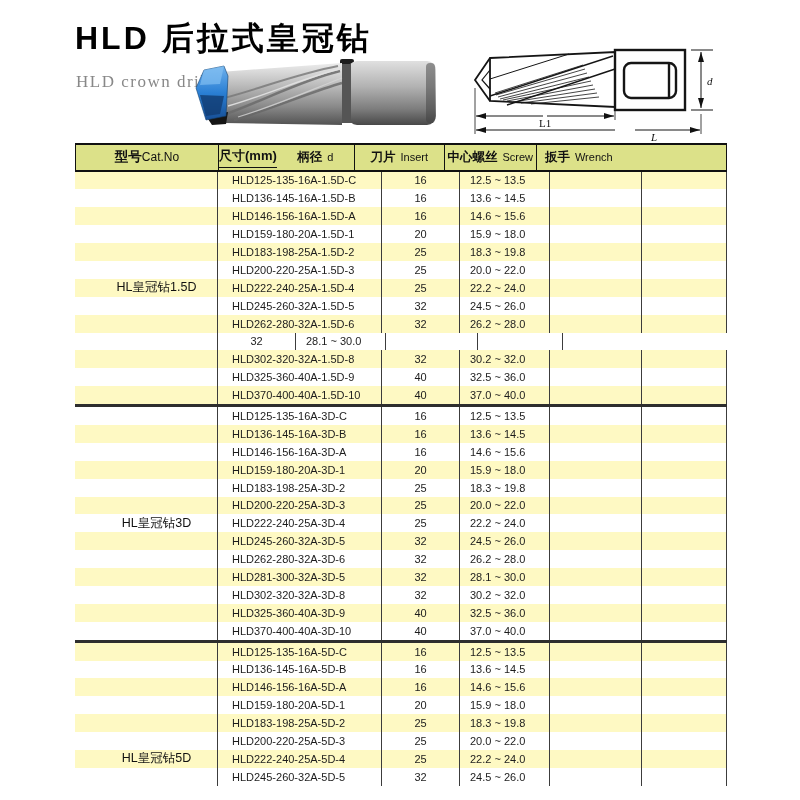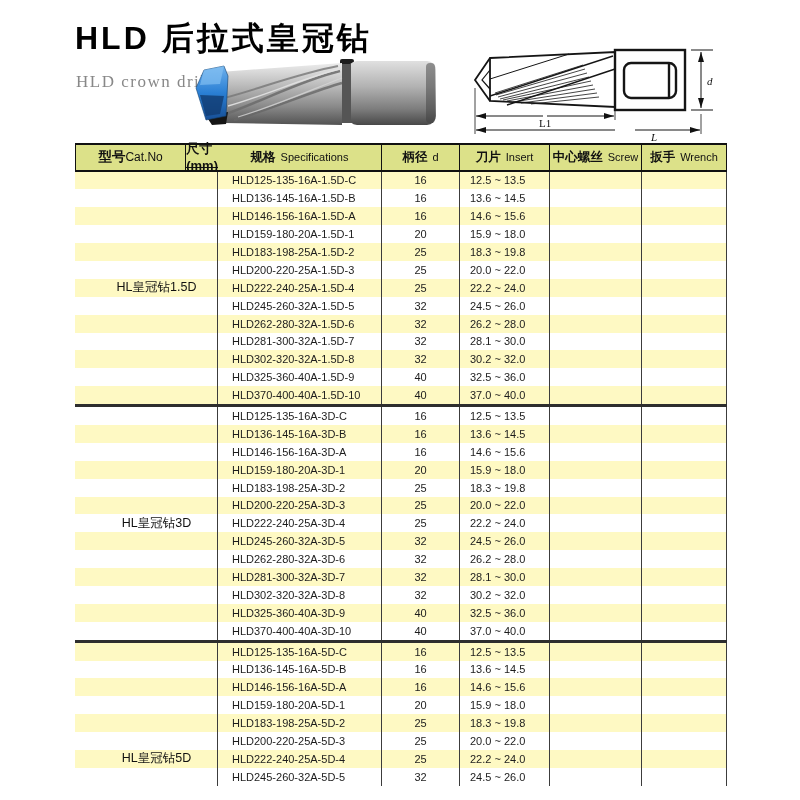--- a/index.html
+++ b/index.html
@@ -151,24 +151,20 @@
 
   <div class="spec-table">
     <div class="thead">
       <div class="cat-head">
         <div class="cn">型号</div>
         <div class="en">Cat.No</div>
       </div>
       <div class="head-right">
         <div class="size-head">尺寸(mm)</div>
         <div class="sub-heads">
-          <div class="sub s1">
-            <span class="cn">规格</span>
-            <span class="en">Specifications</span>
-          </div>
           <div class="sub s2">
             <span class="cn">柄径</span>
             <span class="en">d</span>
           </div>
           <div class="sub s3">
             <span class="cn">刀片</span>
             <span class="en">Insert</span>
           </div>
           <div class="sub s4">
             <span class="cn">中心螺丝</span>
@@ -251,21 +247,20 @@
           <div class="trow stripe">
             <div class="td c0"></div>
             <div class="td c1">HLD262-280-32A-1.5D-6</div>
             <div class="td c2">32</div>
             <div class="td c3">26.2 ~ 28.0</div>
             <div class="td c4"></div>
             <div class="td c5"></div>
           </div>
           <div class="trow">
             <div class="td c0"></div>
-            <div class="td c1">HLD281-300-32A-1.5D-7</div>
             <div class="td c2">32</div>
             <div class="td c3">28.1 ~ 30.0</div>
             <div class="td c4"></div>
             <div class="td c5"></div>
           </div>
           <div class="trow stripe">
             <div class="td c0"></div>
             <div class="td c1">HLD302-320-32A-1.5D-8</div>
             <div class="td c2">32</div>
             <div class="td c3">30.2 ~ 32.0</div>
@@ -358,21 +353,21 @@
           <div class="trow">
             <div class="td c0"></div>
             <div class="td c1">HLD262-280-32A-3D-6</div>
             <div class="td c2">32</div>
             <div class="td c3">26.2 ~ 28.0</div>
             <div class="td c4"></div>
             <div class="td c5"></div>
           </div>
           <div class="trow stripe">
             <div class="td c0"></div>
-            <div class="td c1">HLD281-300-32A-3D-7</div>
+            <div class="td c1">HLD281-300-32A-3D-5</div>
             <div class="td c2">32</div>
             <div class="td c3">28.1 ~ 30.0</div>
             <div class="td c4"></div>
             <div class="td c5"></div>
           </div>
           <div class="trow">
             <div class="td c0"></div>
             <div class="td c1">HLD302-320-32A-3D-8</div>
             <div class="td c2">32</div>
             <div class="td c3">30.2 ~ 32.0</div>

